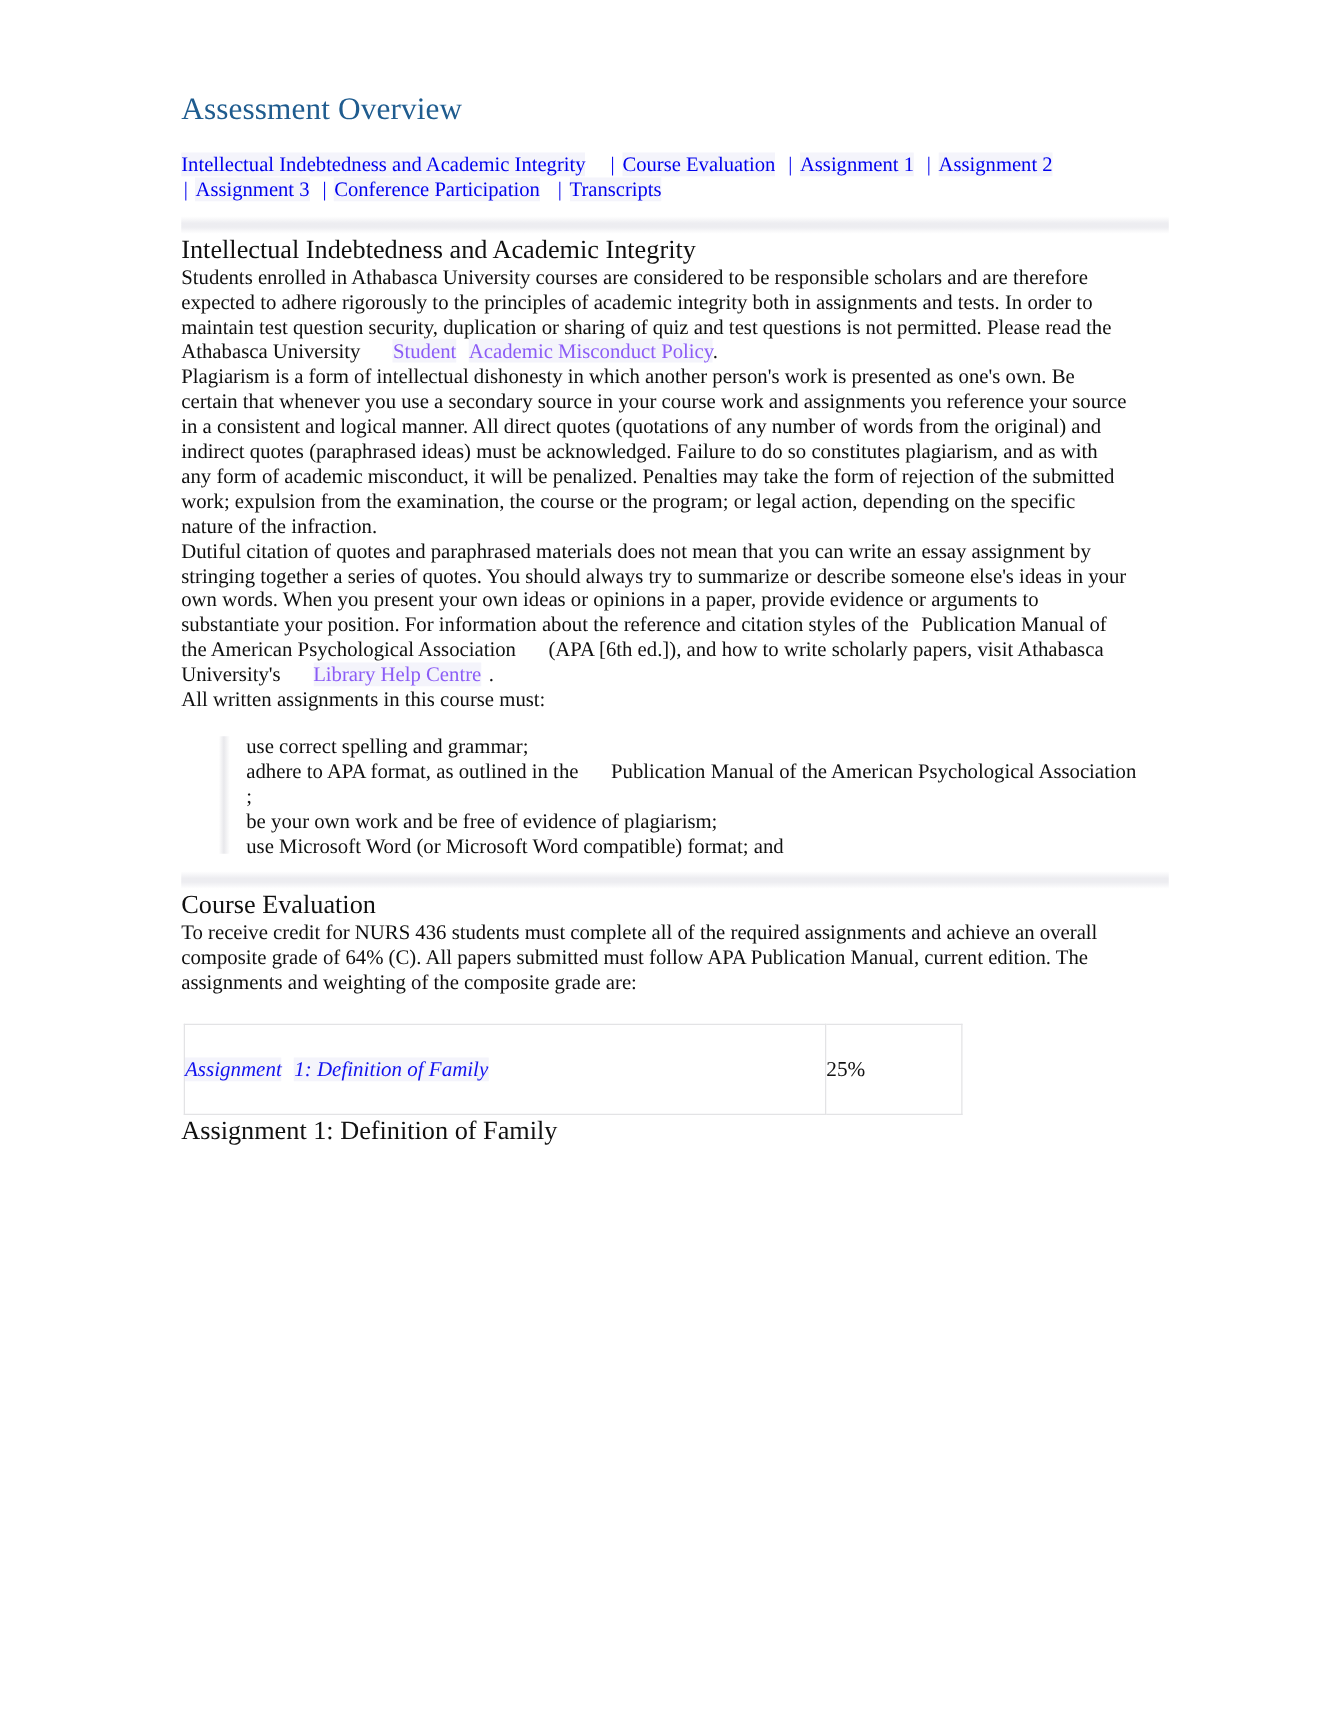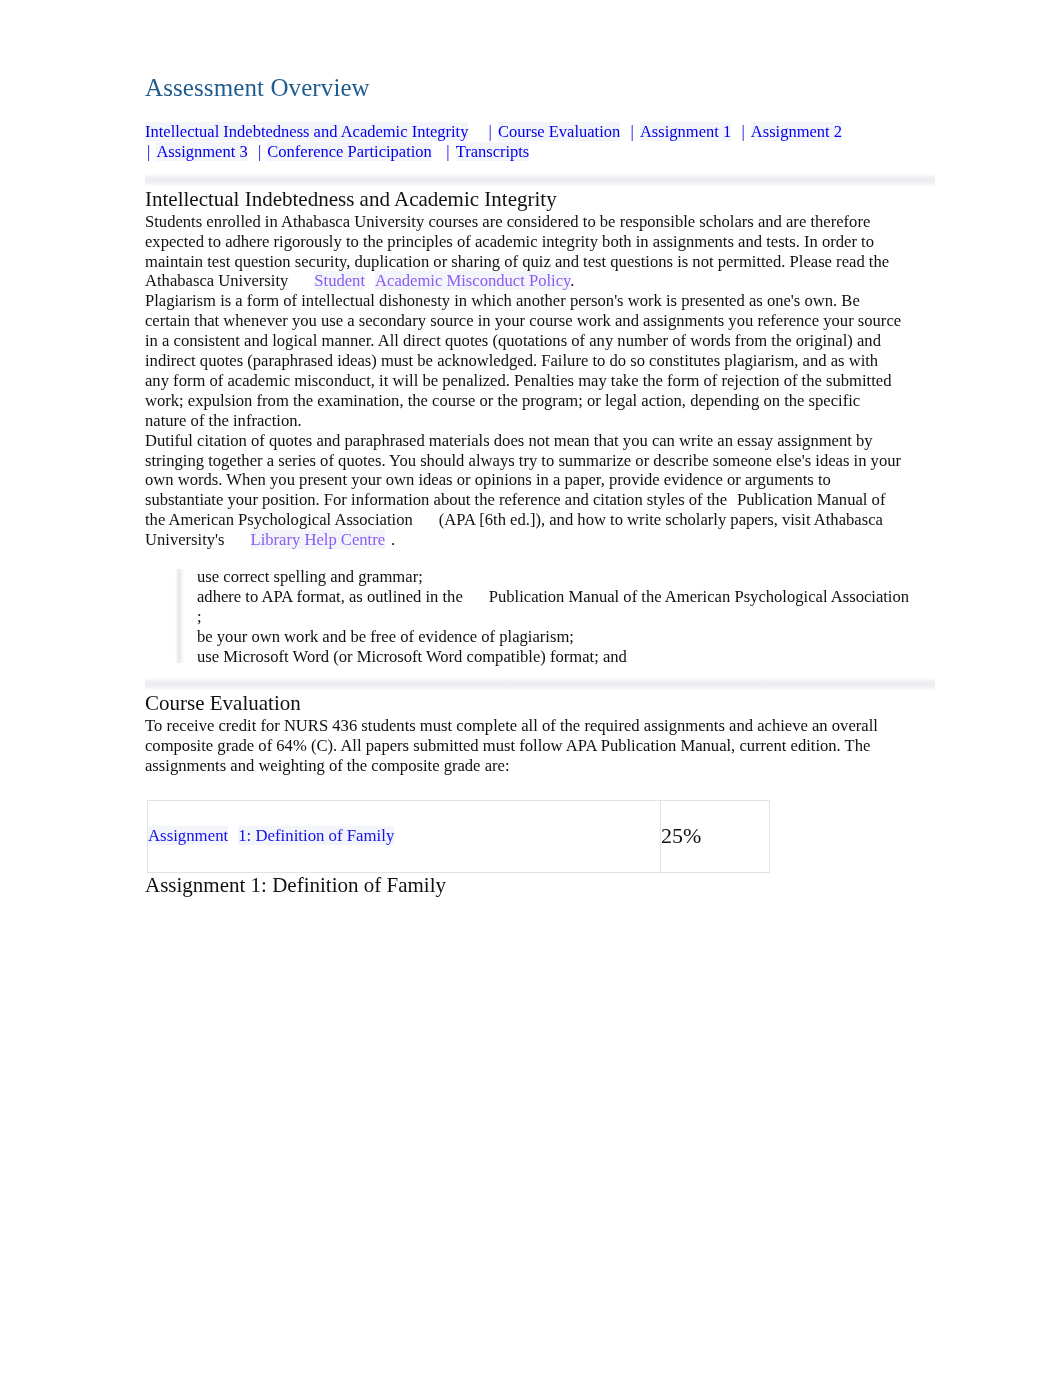--- a/index.html
+++ b/index.html
@@ -144,28 +144,29 @@
     vertical-align: middle;
     height: 71px;
   }
   td.assign-cell {
     width: 512px;
     padding-left: 10px;
   }
   td.pct-cell {
     width: 108px;
     padding-left: 12px;
-    font-size: 22px;
+    font-size: 17px;
     color: #111111;
   }
   td.assign-cell a {
     color: #1111EE;
     text-decoration: none;
     font-size: 16.8px;
     background: #f4f4fb;
+    font-style: italic;
   }
 
   .bottom-heading { margin-top: 22px; }
 </style>
 </head>
 <body>
 
 <div class="page">
 
   <h1 class="page-title">Assessment Overview</h1>
@@ -177,20 +178,21 @@
   <div class="divider d1"></div>
 
   <h2 class="section-heading sec-after-div">Intellectual Indebtedness and Academic Integrity</h2>
 
   <p class="body-text gap-lg"><span>Students enrolled in Athabasca University courses are considered to be responsible scholars and are therefore expected to adhere rigorously to the principles of academic integrity both in assignments and tests. In order to maintain test question security, duplication or sharing of quiz and test questions is not permitted. Please read the Athabasca University</span><span class="wsp"></span><a href="#" class="inline-link">Student</a><span class="wsp-sm"></span><a href="#" class="inline-link">Academic Misconduct Policy</a><span>.</span></p>
 
   <p class="body-text gap-lg">Plagiarism is a form of intellectual dishonesty in which another person's work is presented as one's own. Be certain that whenever you use a secondary source in your course work and assignments you reference your source in a consistent and logical manner. All direct quotes (quotations of any number of words from the original) and indirect quotes (paraphrased ideas) must be acknowledged. Failure to do so constitutes plagiarism, and as with any form of academic misconduct, it will be penalized. Penalties may take the form of rejection of the submitted work; expulsion from the examination, the course or the program; or legal action, depending on the specific nature of the infraction.</p>
 
   <p class="body-text gap-lg"><span>Dutiful citation of quotes and paraphrased materials does not mean that you can write an essay assignment by stringing together a series of quotes. You should always try to summarize or describe someone else's ideas in your own words. When you present your own ideas or opinions in a paper, provide evidence or arguments to substantiate your position. For information about the reference and citation styles of the</span><span class="wsp-sm"></span><span class="cite">Publication Manual of the American Psychological Association</span><span class="wsp"></span><span>(APA [6th ed.]), and how to write scholarly papers, visit Athabasca University's</span><span class="wsp"></span><a href="#" class="inline-link">Library Help Centre</a><span class="wsp-xs"></span><span>.</span></p>
 
+  <p class="body-text gap-lg">All written assignments in this course must:</p>
 
   <ul class="plain-list">
     <li>use correct spelling and grammar;</li>
     <li><span>adhere to APA format, as outlined in the</span><span class="wsp"></span><span class="cite">Publication Manual of the American Psychological Association</span><span class="wsp-xs"></span><span>;</span></li>
     <li>be your own work and be free of evidence of plagiarism;</li>
     <li>use Microsoft Word (or Microsoft Word compatible) format; and</li>
   </ul>
 
   <div class="divider d2"></div>
 

